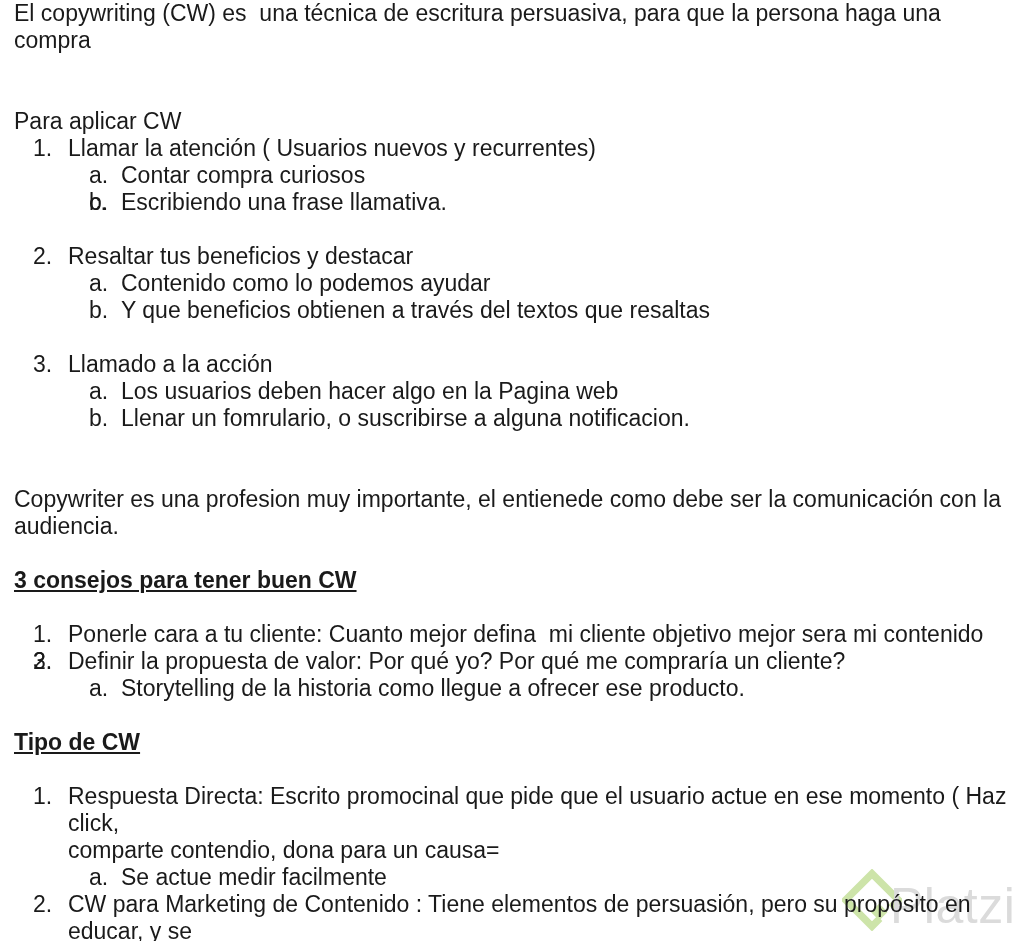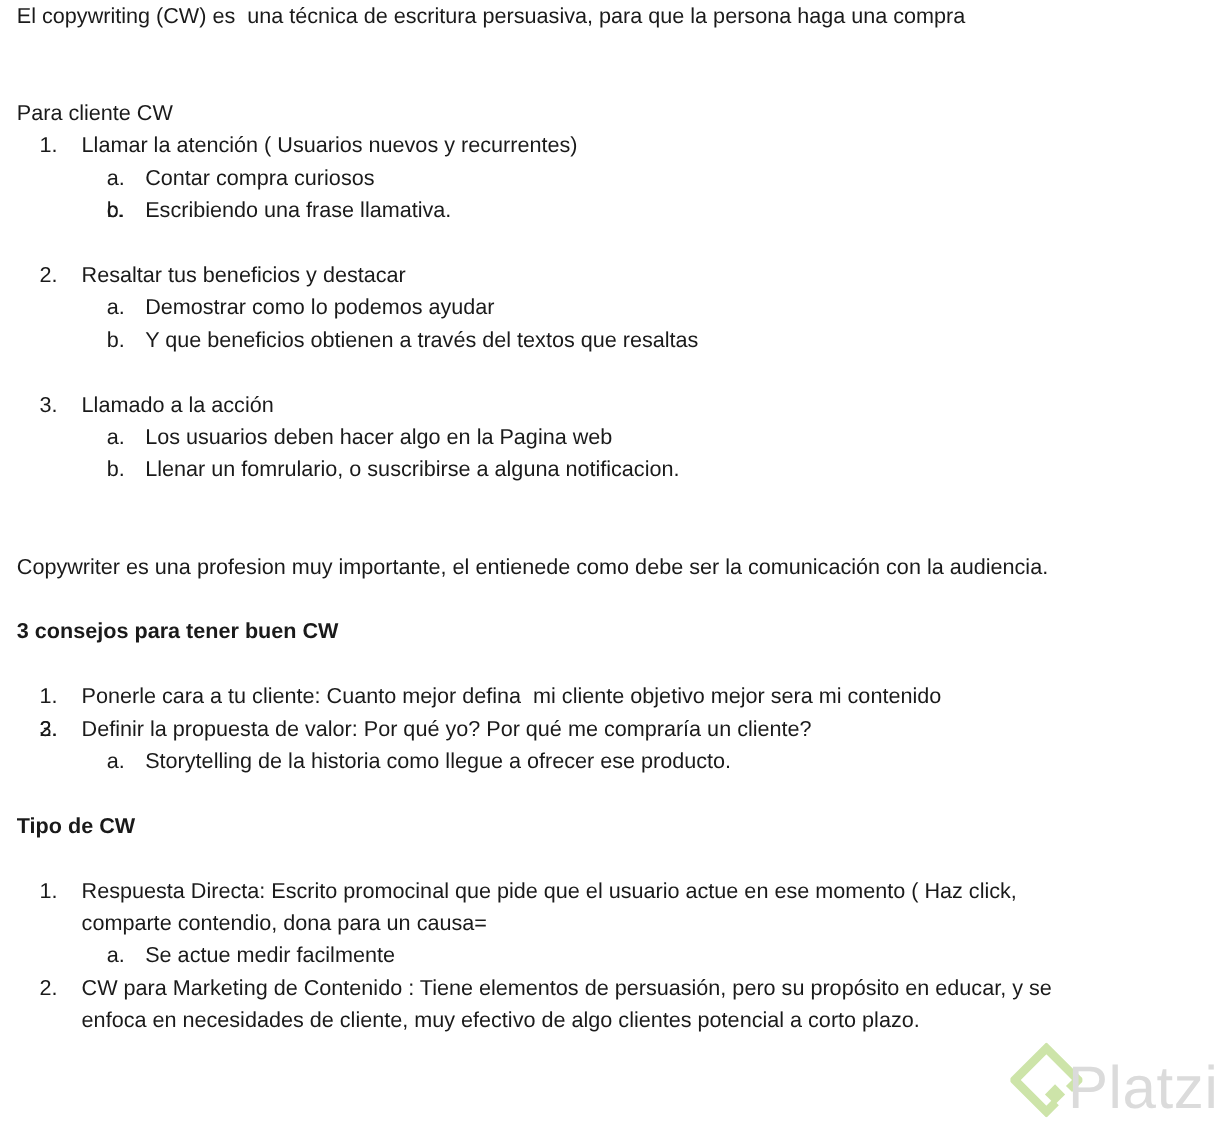--- a/index.html
+++ b/index.html
@@ -14,26 +14,26 @@
     color: #1a1a1a;
   }
   .doc {
     position: absolute;
     left: 14px;
     top: 0;
     width: 995px;
     z-index: 2;
   }
   .line {
-    font-size: 18px;
+    font-size: 23px;
     line-height: 27px;
     white-space: pre-wrap;
   }
   .blank { height: 27px; }
-  .bold { font-weight: 700; }
+  .bold { font-weight: 700; text-decoration: underline; }
   .li1 { position: relative; padding-left: 54px; }
   .li1 > .marker { position: absolute; left: 19px; }
   .li2 { position: relative; padding-left: 107px; }
   .li2 > .marker { position: absolute; left: 75px; }
   .watermark {
     position: absolute;
     z-index: 1;
     left: 842px;
     top: 869px;
     display: flex;
@@ -58,28 +58,28 @@
     <path d="M50 6 L94 50 L50 94 L6 50 Z" fill="none" stroke="currentColor" stroke-width="12" stroke-dasharray="80 26 300"></path>
     <path d="M62 56 L76 70 L62 84 L48 70 Z" fill="currentColor"></path>
   </svg>
   <div class="wm-text" style="color: rgb(219, 219, 219);">Platzi</div>
 </div>
 
 <div class="doc">
     <div class="line">El copywriting (CW) es  una técnica de escritura persuasiva, para que la persona haga una compra</div>
     <div class="blank"></div>
     <div class="blank"></div>
-    <div class="line">Para cliente CW</div>
+    <div class="line">Para aplicar CW</div>
     <div class="line li1"><span class="marker">1.</span><span>Llamar la atención ( Usuarios nuevos y recurrentes)</span></div>
     <div class="line li2"><span class="marker">a.</span><span>Contar compra curiosos</span></div>
     <div class="line li2"><span class="marker">b.</span></div>
     <div class="line li2"><span class="marker">c.</span><span>Escribiendo una frase llamativa.</span></div>
     <div class="blank"></div>
     <div class="line li1"><span class="marker">2.</span><span>Resaltar tus beneficios y destacar</span></div>
-    <div class="line li2"><span class="marker">a.</span><span>Demostrar como lo podemos ayudar</span></div>
+    <div class="line li2"><span class="marker">a.</span><span>Contenido como lo podemos ayudar</span></div>
     <div class="line li2"><span class="marker">b.</span><span>Y que beneficios obtienen a través del textos que resaltas</span></div>
     <div class="blank"></div>
     <div class="line li1"><span class="marker">3.</span><span>Llamado a la acción</span></div>
     <div class="line li2"><span class="marker">a.</span><span>Los usuarios deben hacer algo en la Pagina web</span></div>
     <div class="line li2"><span class="marker">b.</span><span>Llenar un fomrulario, o suscribirse a alguna notificacion.</span></div>
     <div class="blank"></div>
     <div class="blank"></div>
     <div class="line">Copywriter es una profesion muy importante, el entienede como debe ser la comunicación con la audiencia.</div>
     <div class="blank"></div>
     <div class="line bold">3 consejos para tener buen CW</div>

